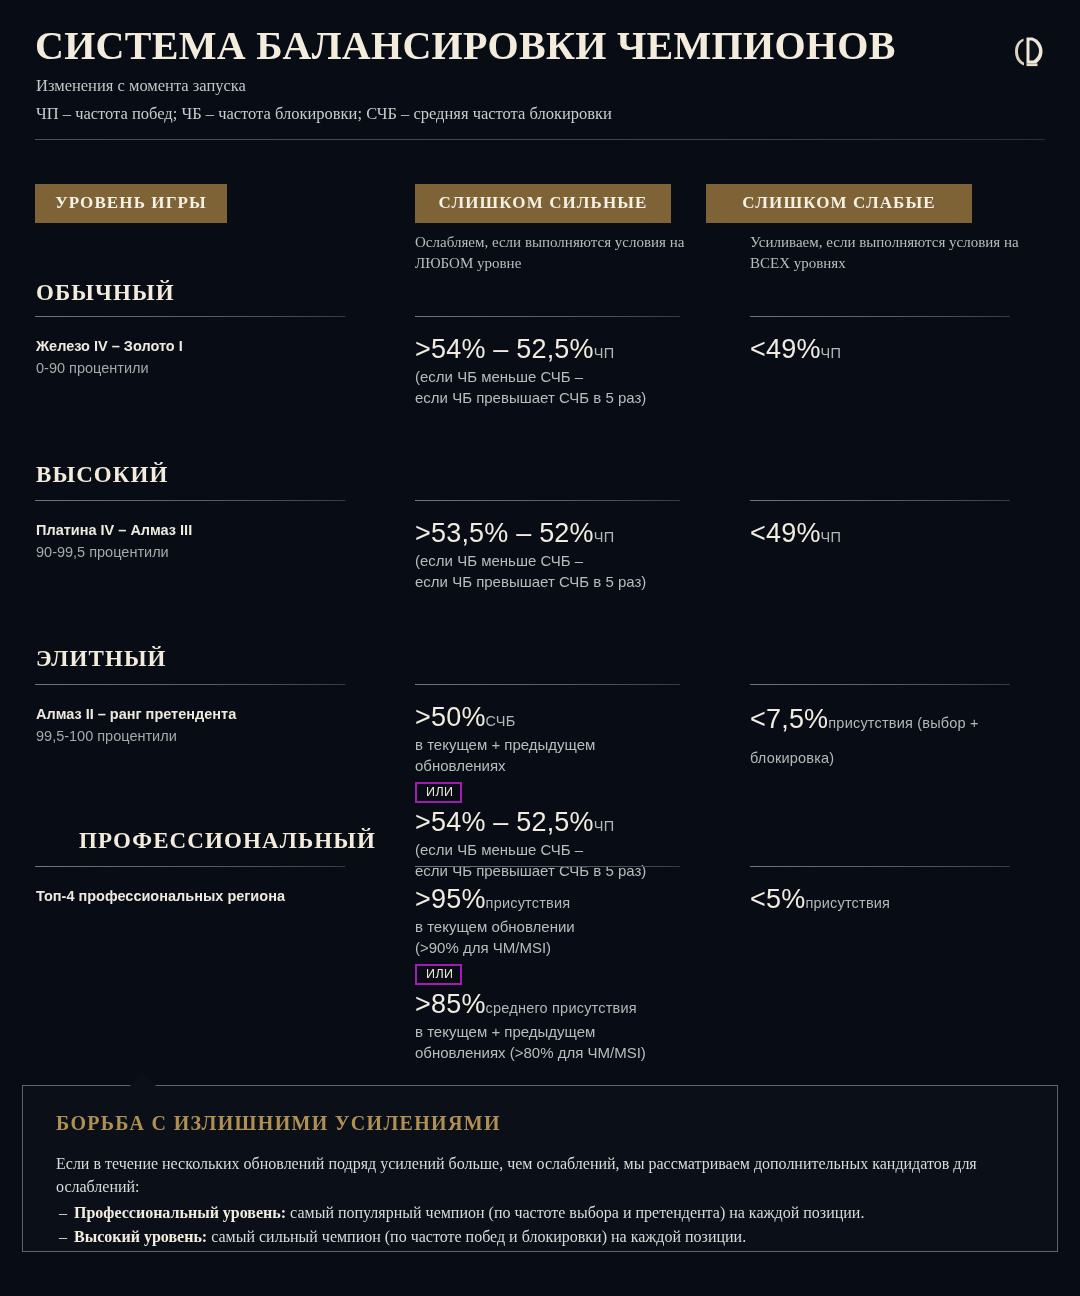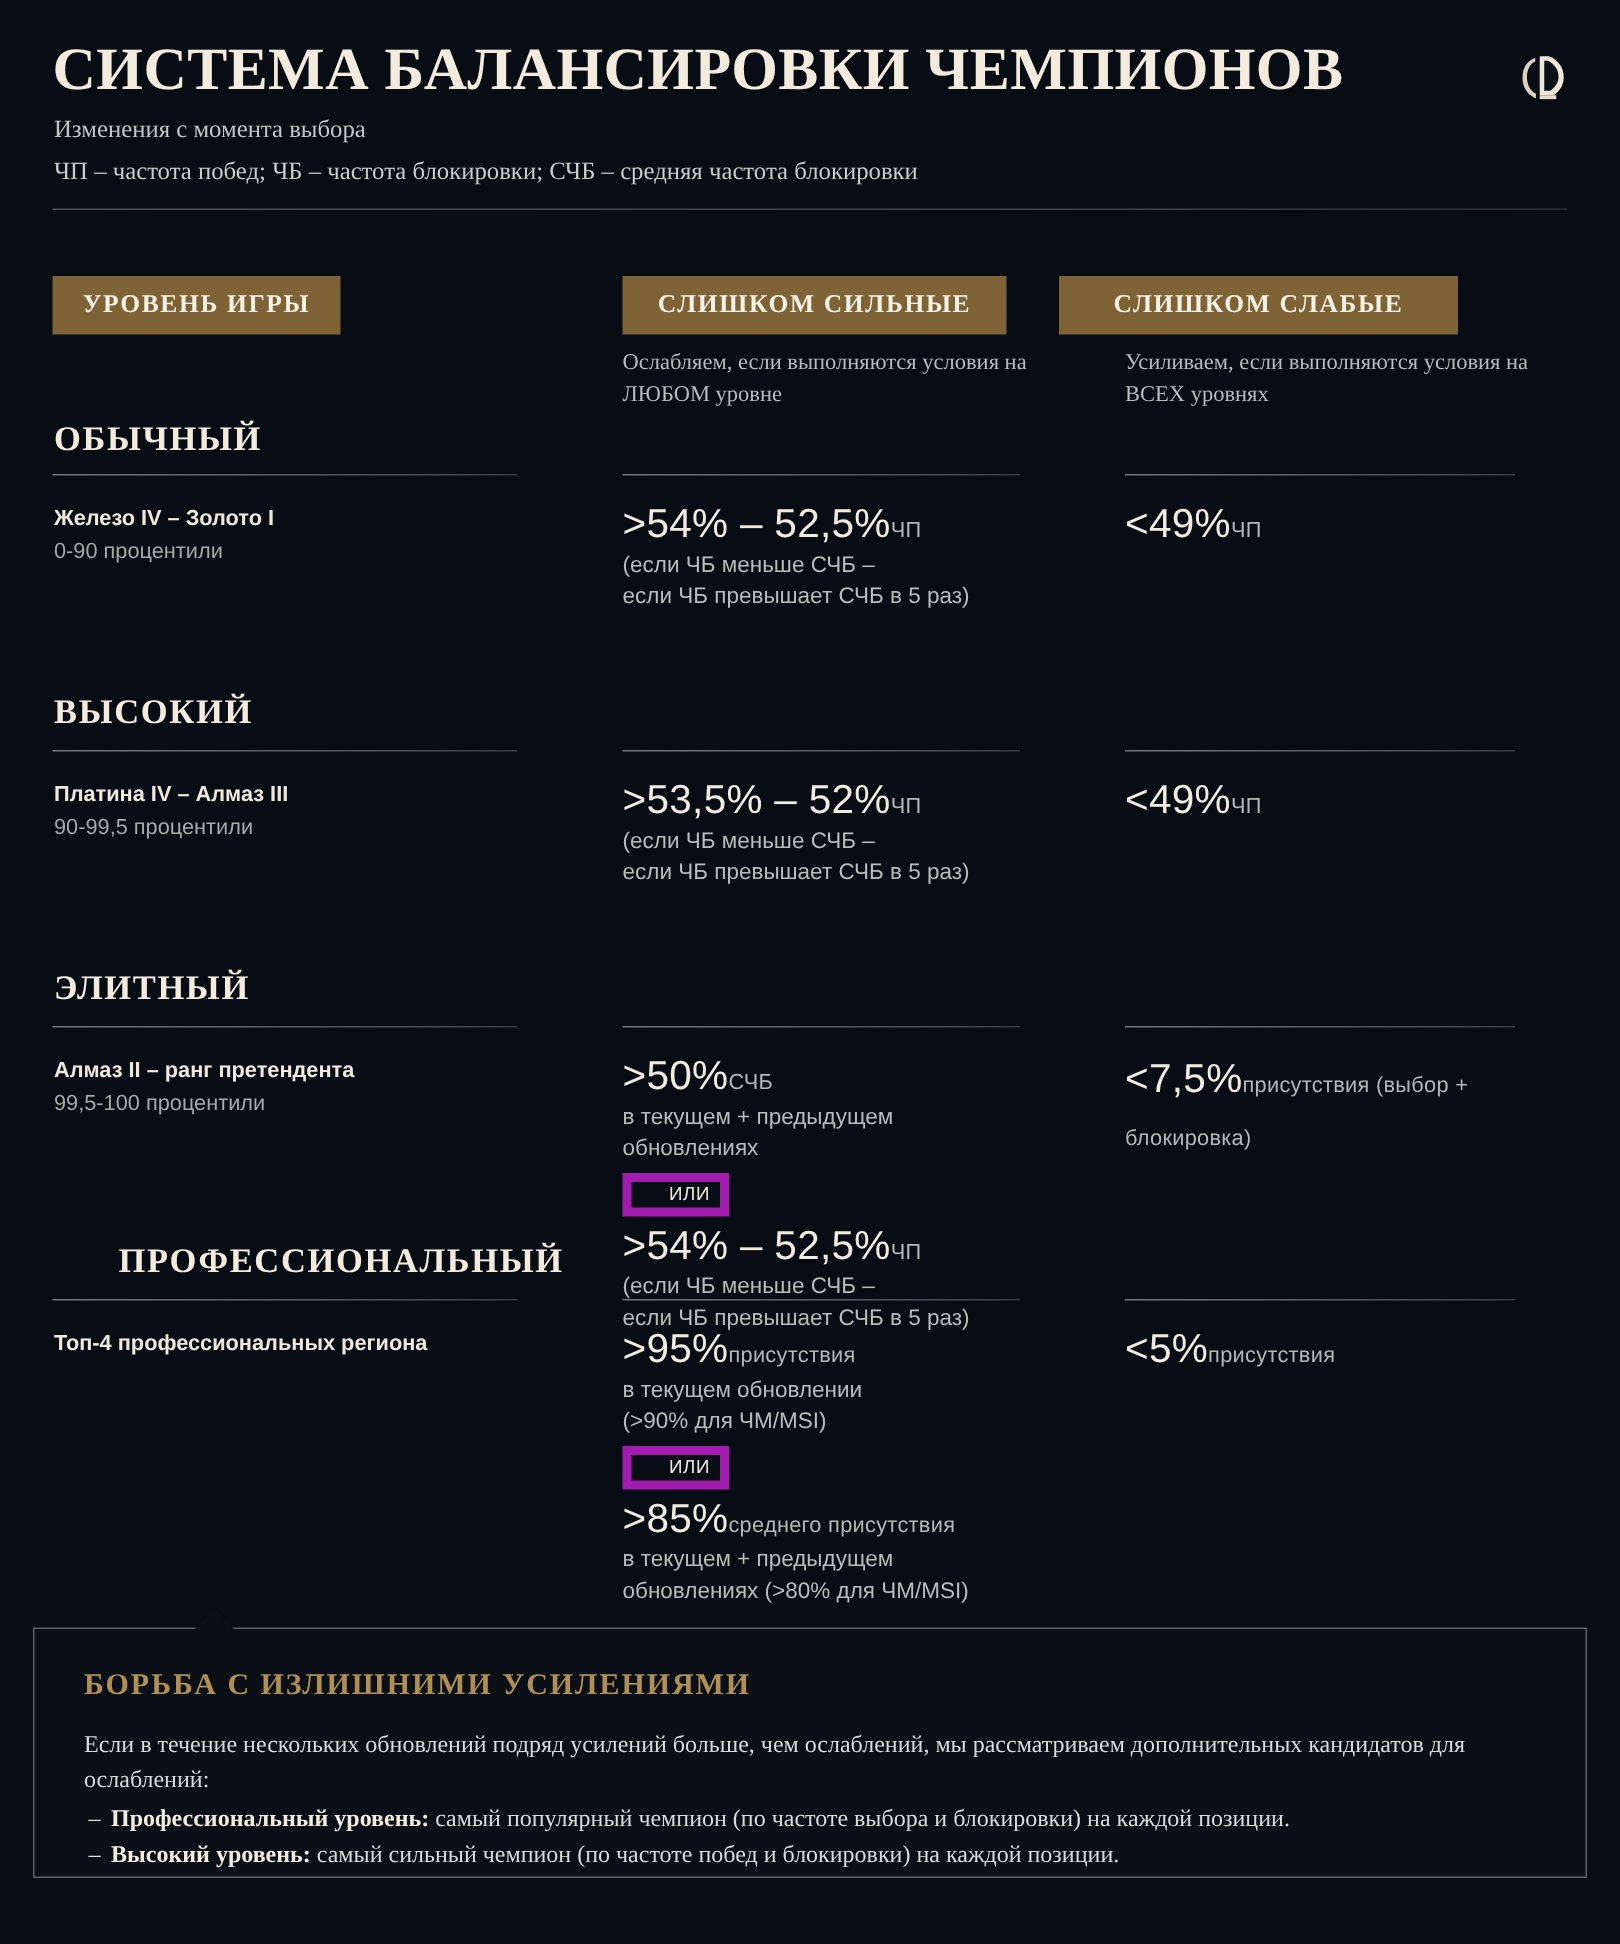--- a/index.html
+++ b/index.html
@@ -136,24 +136,24 @@
     letter-spacing: 0.2px;
   }
   .crit-sub {
     font-size: 15px;
     line-height: 1.42;
     color: #b9bcbb;
     margin-top: 1px;
   }
   .or-badge {
     display: inline-block;
-    border: 6px solid #a21caf;
+    border: 2px solid #a21caf;
     color: #eee9dc;
     font-size: 12.5px;
-    padding: 1px 7px 2px 25px;
+    padding: 1px 7px 2px 9px;
     margin: 5px 0 4px 0;
     line-height: 1.15;
     letter-spacing: 0.4px;
   }
 
   
   .callout {
     position: absolute;
     left: 22px;
     top: 1085px;
@@ -212,21 +212,21 @@
   }
   .callout-list b { color: #f2ecdf; }
 </style>
 </head>
 <body>
 
 <div class="page">
 
   <div class="header">
     <div class="title">СИСТЕМА БАЛАНСИРОВКИ ЧЕМПИОНОВ</div>
-    <div class="subtitle1">Изменения с момента выбора</div>
+    <div class="subtitle1">Изменения с момента запуска</div>
     <div class="subtitle2">ЧП – частота побед; ЧБ – частота блокировки; СЧБ – средняя частота блокировки</div>
     <div class="header-rule"></div>
     <svg class="lol-logo" viewBox="0 0 30 32">
       <path d="M9.5 2.5 C4 4.5 1 9 1 15.5 C1 22.5 4.5 27.5 10 29.5 L10 26.5 C6 24.5 4 20.5 4 15.5 C4 10.5 6 6.5 9.5 5 Z" fill="#d9d2bf"></path>
       <path d="M12.5 1.5 L12.5 27.5 L22 27.5 C26 24.5 28.5 20.5 28.5 15.5 C28.5 9 24.5 3.5 18.5 1.5 Z" fill="#efe8d7"></path>
       <path d="M15.5 4.5 L15.5 24.5 L19.5 24.5 C23 22 25 19 25 15 C25 10.5 22 6.5 18 4.5 Z" fill="#0c121a"></path>
       <rect x="12.5" y="27.5" width="11" height="2.6" fill="#e4ddcb"></rect>
     </svg>
   </div>
 
@@ -336,21 +336,21 @@
 
   <div class="callout-notch-line"></div>
   <div class="callout"></div>
   <div class="callout-notch"></div>
 
   <div class="callout-title">БОРЬБА С ИЗЛИШНИМИ УСИЛЕНИЯМИ</div>
   <div class="callout-body">
     <div>Если в течение нескольких обновлений подряд усилений больше, чем ослаблений, мы рассматриваем дополнительных кандидатов для ослаблений:</div>
     <ul class="callout-list">
       <li>
-        <span class="dash">–</span><b>Профессиональный уровень:</b><span> самый популярный чемпион (по частоте выбора и блокировки) на каждой позиции.</span>
+        <span class="dash">–</span><b>Профессиональный уровень:</b><span> самый популярный чемпион (по частоте выбора и претендента) на каждой позиции.</span>
       </li>
       <li>
         <span class="dash">–</span><b>Высокий уровень:</b><span> самый сильный чемпион (по частоте побед и блокировки) на каждой позиции.</span>
       </li>
     </ul>
   </div>
 
 </div>
 
 </body></html>

